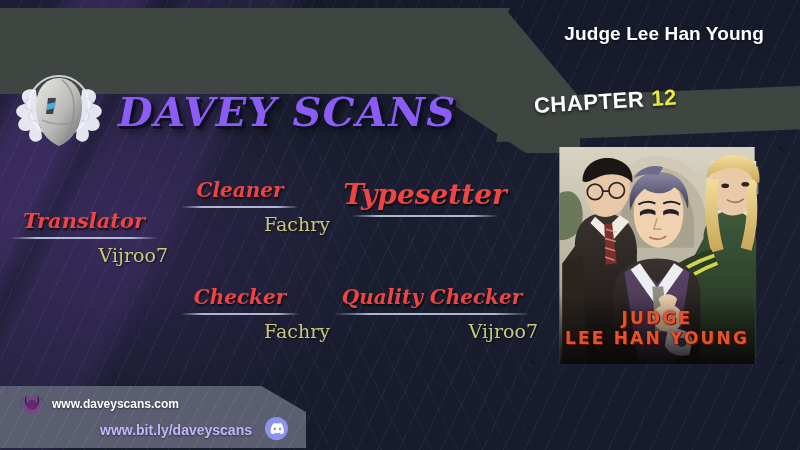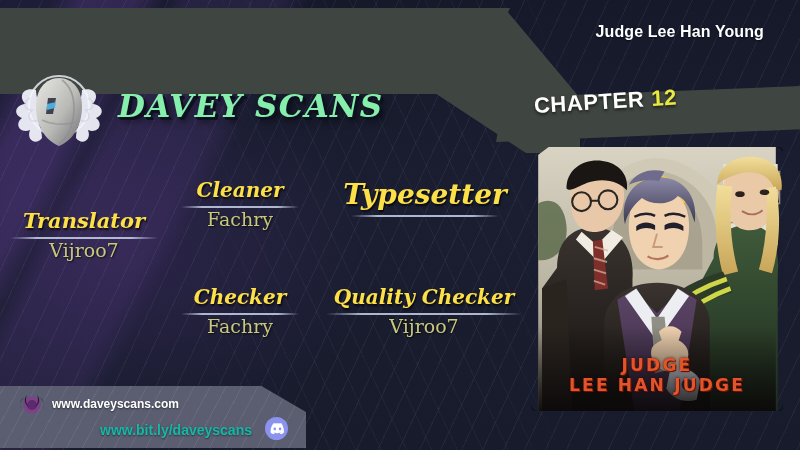--- a/index.html
+++ b/index.html
@@ -60,98 +60,100 @@
   }
   .chapter-band {
     position:absolute; left:496px; top:82px; width:316px; height:60px;
     background:#3f4541;
     clip-path:polygon(2.5% 26%, 100% 6%, 100% 78%, 0 100%);
   }
 
   
   .series-title {
     position:absolute; right:36px; top:23px;
-    color:#ffffff; font-size:16px; font-weight:bold;
+    color:#ffffff; font-size:19px; font-weight:bold;
     letter-spacing:.1px;
     text-shadow:0 1px 2px rgba(0,0,0,.6);
     white-space:nowrap;
     text-align:center;
   }
   .chapter-line {
     position:absolute; left:534px; top:93px;
     font-size:22px; font-weight:bold; letter-spacing:.6px;
     white-space:nowrap;
     transform:rotate(-3.4deg);
     transform-origin:left center;
     text-shadow:0 2px 3px rgba(0,0,0,.55);
   }
   .chapter-word { color:#ffffff; }
   .chapter-num { color:#e9e93f; margin-left:7px; }
 
   .brand {
     position:absolute; left:118px; top:88px;
     font-family:"DejaVu Serif", serif;
     font-style:italic; font-weight:bold;
-    font-size:31px; letter-spacing:1.3px;
-    color:#86efac;
+    font-size:40px; letter-spacing:1.3px;
+    color:#8b5cf6;
     text-shadow:
       2px 2px 0 #0d1020,
       3px 3px 0 rgba(13,16,32,.85),
       4px 5px 7px rgba(0,0,0,.6);
     white-space:nowrap;
   }
 
   
   .mascot { position:absolute; left:6px; top:54px; width:106px; height:110px; }
 
   
   .credit { position:absolute; text-align:center; }
   .credit .role {
     font-family:"DejaVu Serif", serif;
     font-style:italic; font-weight:bold;
-    color:#fde047;
+    color:#ef4444;
     white-space:nowrap;
     text-shadow:1px 2px 2px rgba(0,0,0,.75);
   }
   .credit .rule {
     height:2px; margin:4px auto 0;
     background:linear-gradient(90deg, rgba(200,210,235,0) 0%, rgba(200,210,235,.85) 18%, rgba(200,210,235,.85) 82%, rgba(200,210,235,0) 100%);
   }
   .credit .name {
     font-family:"DejaVu Serif", serif;
     color:#c9c87c;
     white-space:nowrap;
+    margin-top:5px;
     text-shadow:1px 1px 2px rgba(0,0,0,.7);
+    text-align:right;
   }
 
   #credit-translator { left:0px;   top:208px; width:168px; }
   #credit-cleaner    { left:150px; top:178px; width:180px; }
   #credit-redrawer   { left:150px; top:285px; width:180px; }
   #credit-typesetter { left:330px; top:178px; width:190px; }
-  #credit-qc         { left:318px; top:285px; width:212px; }
+  #credit-qc         { left:326px; top:285px; width:212px; }
 
   #credit-translator .role { font-size:21px; }
   #credit-translator .rule { width:148px; }
   #credit-translator .name { font-size:19px; }
 
   #credit-cleaner .role, #credit-redrawer .role { font-size:20px; }
   #credit-cleaner .rule, #credit-redrawer .rule { width:118px; }
   #credit-cleaner .name, #credit-redrawer .name { font-size:19px; }
 
   #credit-typesetter .role { font-size:28px; }
   #credit-typesetter .rule { width:148px; }
   #credit-typesetter .name { font-size:19px; }
 
   #credit-qc .role { font-size:20px; }
   #credit-qc .rule { width:196px; }
   #credit-qc .name { font-size:19px; }
 
   
   .cover-wrap {
-    position:absolute; left:531px; top:147px; width:252px; height:264px;
+    position:absolute; left:531px; top:147px; width:252px; height:217px;
     clip-path:polygon(7% 0, 100% 0, 100% 100%, 0 100%, 0 5%);
     overflow:hidden;
     box-shadow:0 0 0 1px rgba(10,14,28,.9);
     border-radius:7px;
   }
   .cover-wrap svg { display:block; width:100%; height:100%; }
   .cover-title {
     position:absolute; left:0; right:0; bottom:16px;
     text-align:center;
     font-family:"DejaVu Sans", sans-serif;
@@ -176,21 +178,21 @@
       rgba(0,0,0,0) 1px, rgba(0,0,0,0) 14px);
   }
   .foot-logo { position:absolute; left:18px; top:392px; width:28px; height:26px; }
   .foot-line1 {
     position:absolute; left:52px; top:397px;
     color:#ffffff; font-size:12px; font-weight:bold;
     white-space:nowrap; text-shadow:0 1px 2px rgba(0,0,0,.5);
   }
   .foot-line2 {
     position:absolute; left:100px; top:422px;
-    color:#14b8a6; font-size:14px; font-weight:bold;
+    color:#c4b5fd; font-size:14px; font-weight:bold;
     white-space:nowrap; text-shadow:0 1px 2px rgba(0,0,0,.5);
   }
   .discord-badge {
     position:absolute; left:265px; top:417px;
     width:23px; height:23px; border-radius:50%;
     background:#8b93ee;
     display:flex; align-items:center; justify-content:center;
   }
   .discord-badge svg { width:15px; height:11px; display:block; }
 </style>
@@ -396,21 +398,21 @@
       <path d="M126 208 C136 200 152 202 158 214 C162 224 156 236 144 238 C132 240 122 232 120 222 C119 214 121 211 126 208 Z" fill="#f0d2b0"></path>
       <path d="M128 196 C134 188 146 188 152 196 L148 208 L132 208 Z" fill="#f0d2b0"></path>
 
       <path d="M140 236 C152 232 166 236 172 248 L168 268 C156 272 142 268 136 256 Z" fill="#dfe2ea"></path>
       <circle cx="158" cy="252" r="6" fill="#3c4460"></circle>
 
       <rect x="0" y="190" width="252" height="90" fill="url(#darkBot)"></rect>
     </svg>
     <div class="cover-title">
       <div>JUDGE</div>
-      <div>LEE HAN JUDGE</div>
+      <div>LEE HAN YOUNG</div>
     </div>
   </div>
 
   <div class="foot-band">
     <div class="foot-band-hatch"></div>
   </div>
 
   <div class="foot-logo">
     <svg viewBox="0 0 28 26" xmlns="http://www.w3.org/2000/svg" aria-hidden="true">
       <circle cx="14" cy="13" r="8.5" fill="#7e3f8c"></circle>

